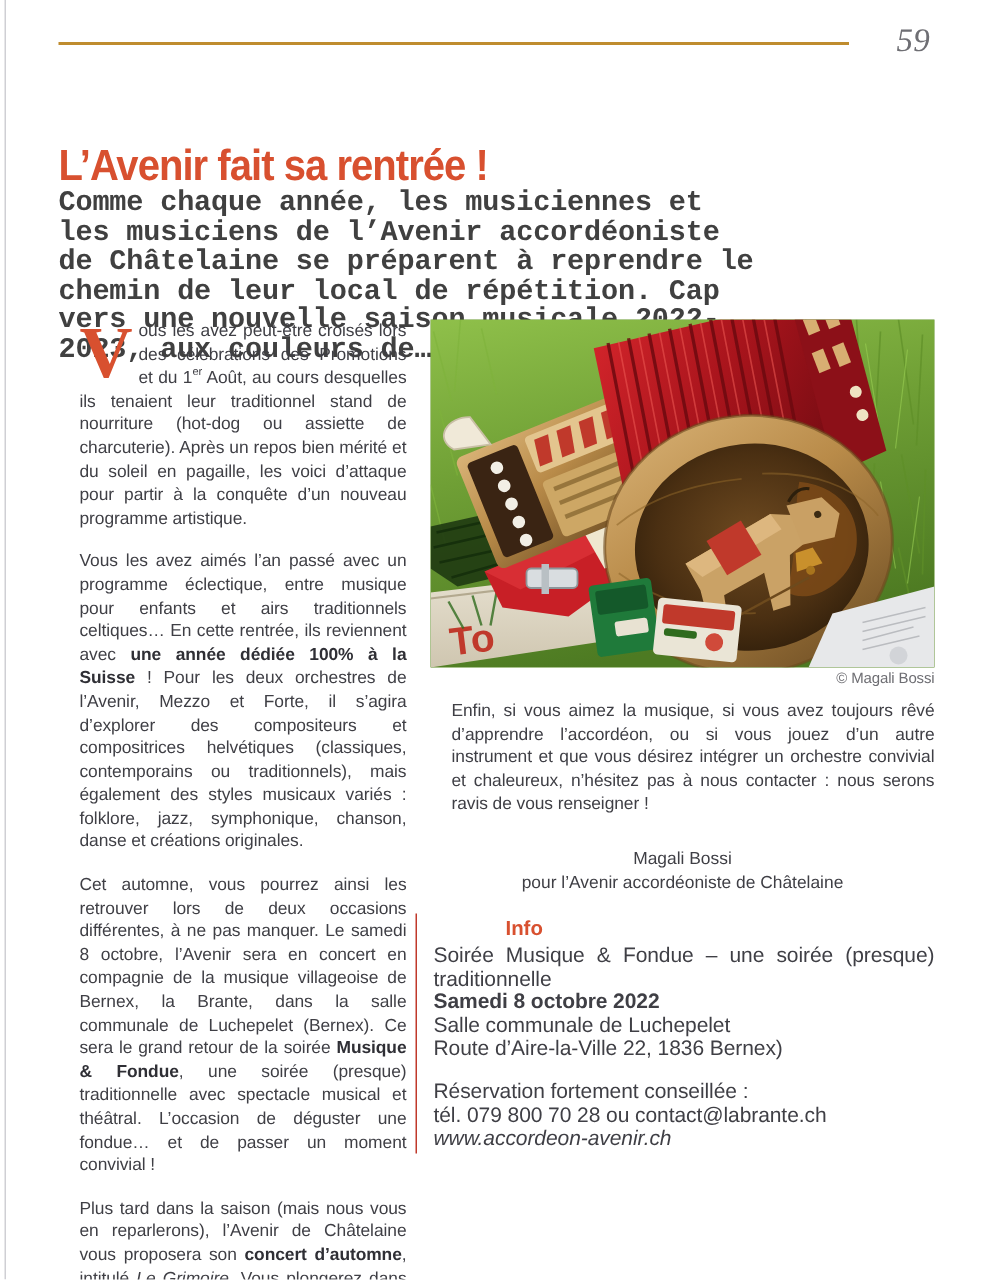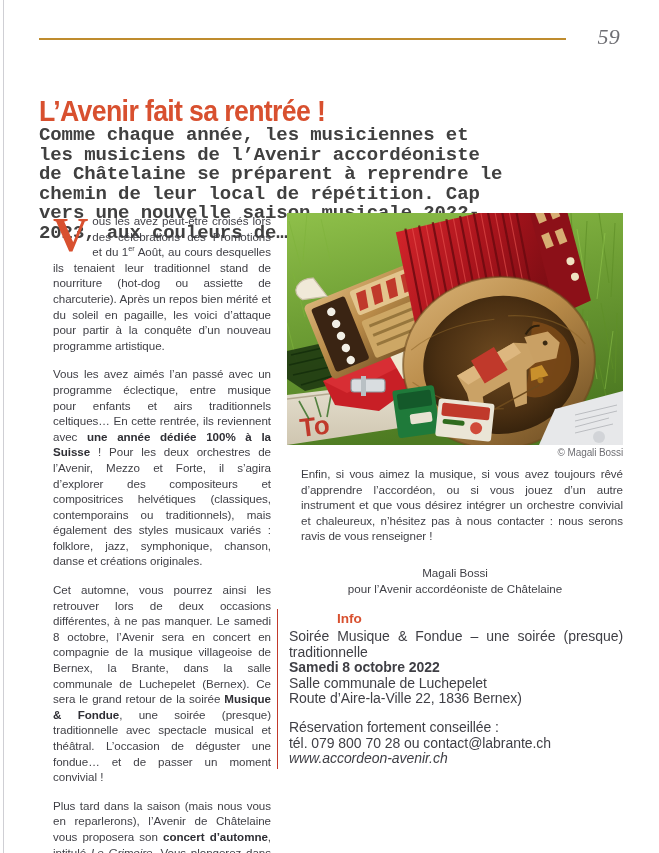--- a/index.html
+++ b/index.html
@@ -28,21 +28,21 @@
     top: 0;
     width: 1px;
     height: 853px;
     background: #cfcfd4;
   }
 
   
   .header {
     position: absolute;
     left: 39px;
-    top: 24px;
+    top: 14px;
     width: 581px;
     height: 26px;
   }
   .header-rule {
     position: absolute;
     left: 0;
     top: 14px;
     width: 527px;
     height: 1.6px;
     background: #bf8c2e;

